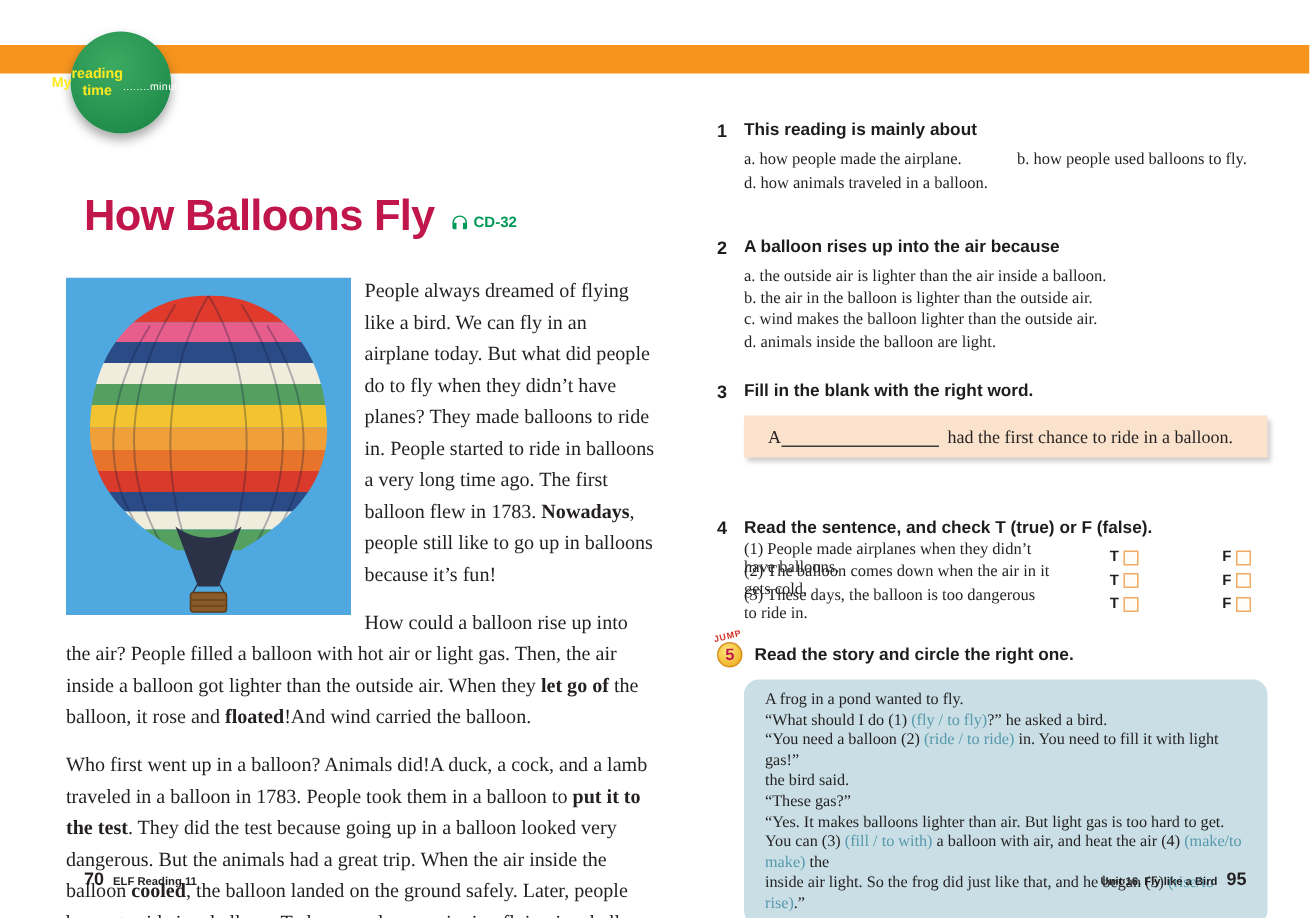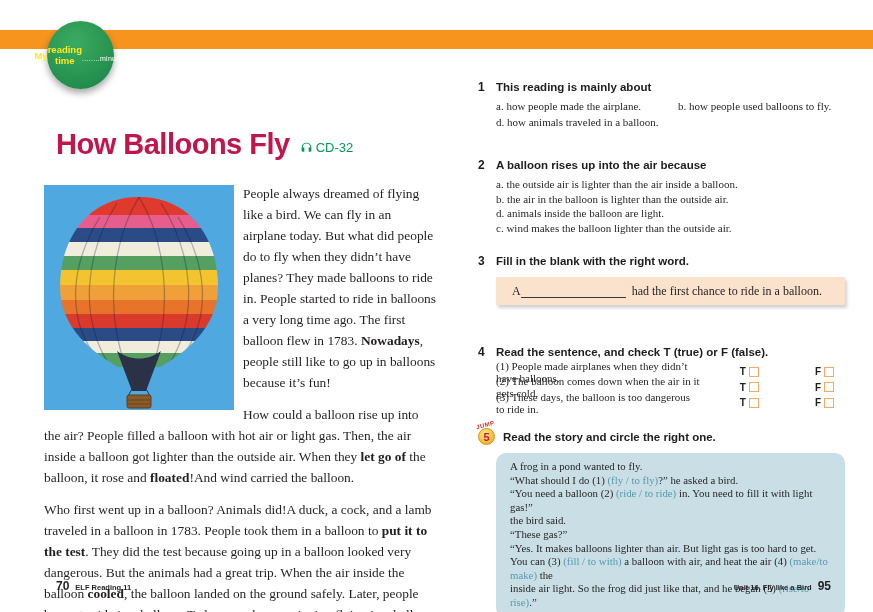--- a/index.html
+++ b/index.html
@@ -12,21 +12,21 @@
            background:radial-gradient(circle at 42% 32%, #3cab61 0%, #238f4e 70%, #15793d 100%);
            box-shadow:0 4px 7px rgba(0,0,0,.35);
            display:flex; flex-direction:row; align-items:center; justify-content:center; text-align:center; z-index:2; }
   .badge .y { color:#FFE920; font-weight:bold; font-size:9.5px; line-height:11px; }
   .badge .w { color:#ffffff; font-size:7px; margin-top:7px; letter-spacing:.3px; }
 
   .title-row { position:absolute; left:56px; top:130px; display:flex; align-items:flex-end; gap:10px; }
   .main-title { font-size:29px; font-weight:bold; color:#C1164C; letter-spacing:-.5px; line-height:1; }
   .cd { display:flex; align-items:center; gap:3px; margin-bottom:4px; }
   .cd svg { width:13px; height:13px; }
-  .cd-label { color:#009957; font-size:13px; font-weight:normal; }
+  .cd-label { color:#009957; font-size:10px; font-weight:bold; }
 
   .passage { position:absolute; left:44px; top:183px; width:393px;
              font-family:"Liberation Serif","DejaVu Serif",serif; font-size:13.4px; line-height:21px; color:#231f20; text-align:left; }
   .passage p { margin-bottom:11px; }
   .photo { float:left; width:190px; height:225px; margin:2px 9px 4px 0; }
 
   .q { position:absolute; left:478px; width:372px; }
   .q-head { display:flex; gap:8px; font-weight:bold; font-size:11.5px; color:#1d1d1b; align-items:center; }
   .q-num { min-width:10px; font-size:12px; }
   .opt, .q2-opts div, .q4-text, .fill-box, .story-box { font-family:"Liberation Serif","DejaVu Serif",serif; }
@@ -146,22 +146,22 @@
 </div>
 
 <div class="q" id="q2">
   <div class="q-head">
     <span class="q-num">2</span>
     <span>A balloon rises up into the air because</span>
   </div>
   <div class="q2-opts">
       <div class="opt">a. the outside air is lighter than the air inside a balloon.</div>
       <div class="opt">b. the air in the balloon is lighter than the outside air.</div>
+      <div class="opt">c. wind makes the balloon lighter than the outside air.</div>
       <div class="opt">d. animals inside the balloon are light.</div>
-      <div class="opt">c. wind makes the balloon lighter than the outside air.</div>
     </div>
 </div>
 
 <div class="q" id="q3">
   <div class="q-head">
     <span class="q-num">3</span>
     <span>Fill in the blank with the right word.</span>
   </div>
   <div class="fill-box">
     <span>A</span>

